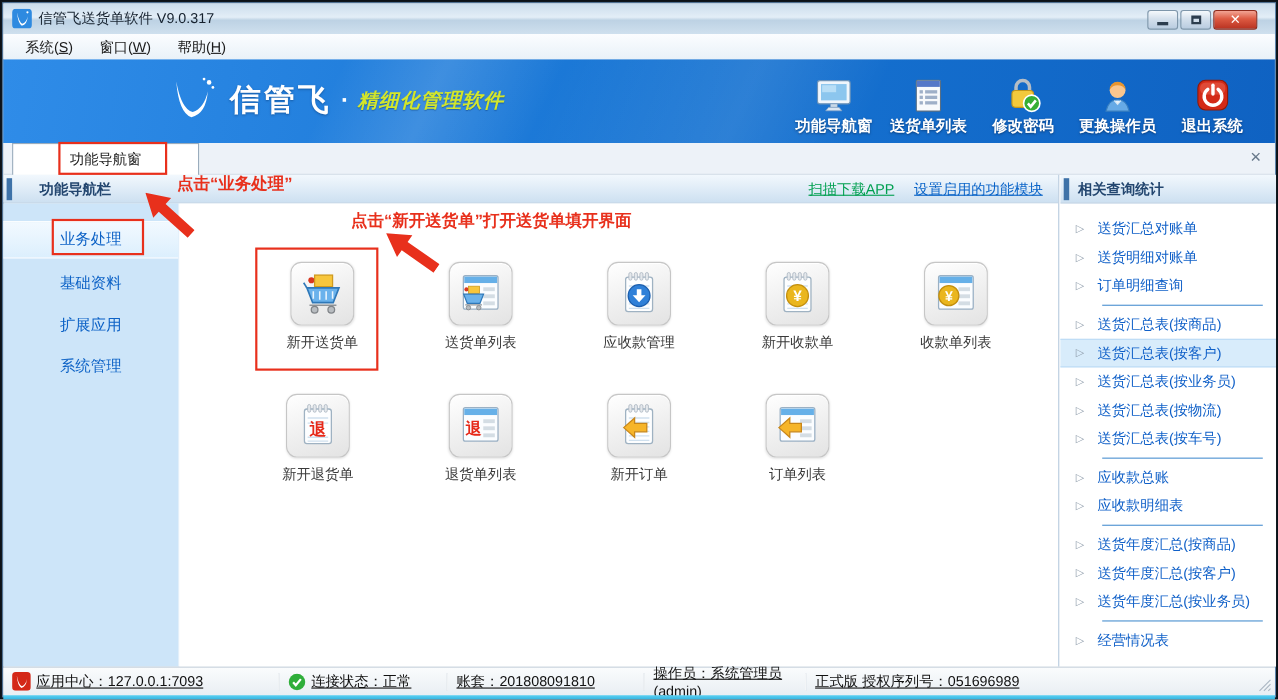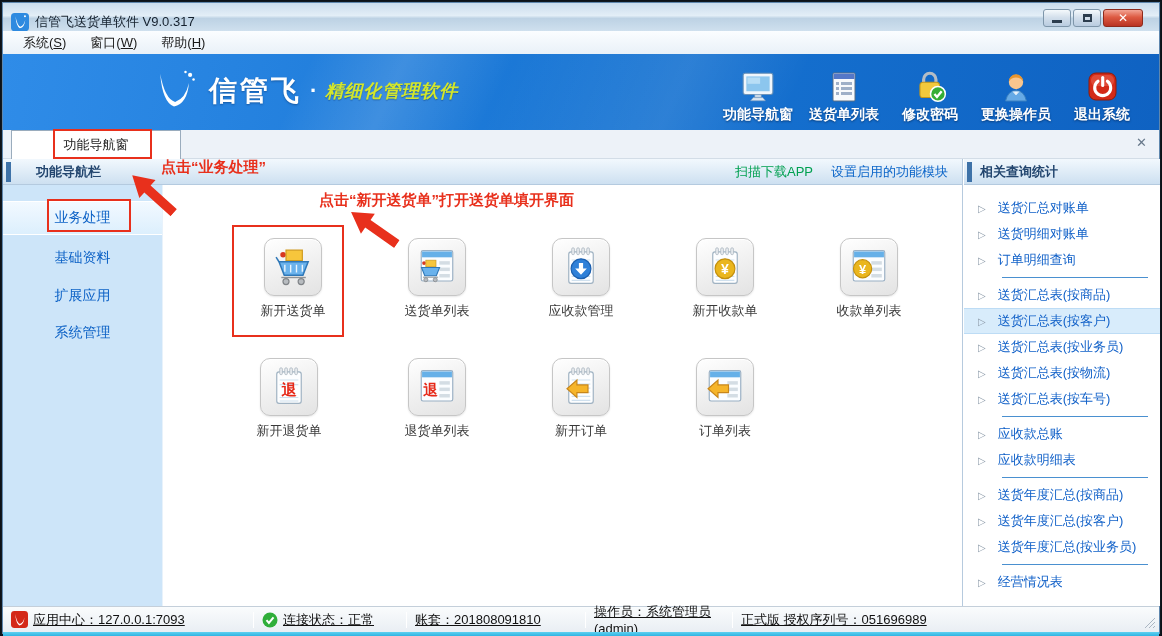--- a/index.html
+++ b/index.html
@@ -6,21 +6,21 @@
   html,body { width:1162px; height:636px; overflow:hidden; }
   body { font-family:"Liberation Sans","DejaVu Sans",sans-serif; }
   .page { position:relative; width:1162px; height:636px; background:#10181f;
           border:1px solid #0b1118; }
   .win  { position:absolute; left:2px; top:2px; right:2px; bottom:2px;
           background:#fff; outline:1px solid #5f87ae; }
 
   
   .titlebar { position:absolute; left:0; top:0; width:100%; height:28px;
     background:linear-gradient(#cadcec,#e3eef7 45%,#bdd2e4 55%,#cfe0ee);
-    display:flex; align-items:flex-end; padding-left:8px; }
+    display:flex; align-items:center; padding-left:8px; }
   .titlebar .appico { width:18px; height:18px; margin-right:6px; }
   .title-text { font-size:13px; color:#15212e; }
   .winbtns { position:absolute; right:16px; top:6px; display:flex; gap:2px; }
   .wbtn { width:28px; height:18px; border:1px solid #7e96aa; border-radius:3px;
     background:linear-gradient(#f5f9fc,#d4e0ec 45%,#b9cce0); display:flex;
     align-items:center; justify-content:center; }
   .wbtn.close { width:40px; border-color:#8e2a1b;
     background:linear-gradient(#f2a494,#dd5a42 45%,#b93322); color:#fff;
     font-size:12px; font-weight:bold; }
   .glyph-min { width:10px; height:3px; background:#2c3d4e; margin-top:7px; }
@@ -63,21 +63,21 @@
   .tab-close { position:absolute; right:12px; top:5px; color:#67788a;
     font-size:13px; cursor:pointer; }
 
   
   .navheader { position:absolute; left:0; top:156px; width:959px; height:26px;
     background:linear-gradient(#f2f8fd,#cde0f1); border-bottom:1px solid #b4cadf;
     display:flex; align-items:center;gap:17px; }
   .hbar { width:5px; height:20px; background:#3e72a8; margin:0 8px 0 3px; }
   .htitle { font-size:13px; font-weight:bold; color:#23466f; }
   .nav-links { margin-left:auto; display:flex; gap:18px; padding-right:14px; }
-  .lnk { font-size:13px; cursor:pointer; }
+  .lnk { font-size:13px; text-decoration:underline; cursor:pointer; }
   .lnk.green { color:#00a050; }
   .lnk.blue  { color:#0a64c8; }
 
   
   .sidebar { position:absolute; left:0; top:182px; width:160px; height:421px;
     background:#cde5f9; border-right:1px solid #e8f2fb; }
   .sb-item { position:absolute; left:0; width:100%; height:34px; display:flex;
     align-items:center; justify-content:center; font-size:14px; color:#0d62c6;
     cursor:pointer; }
   .sb-item.selected { background:linear-gradient(#f2f9ff,#dceffd);

